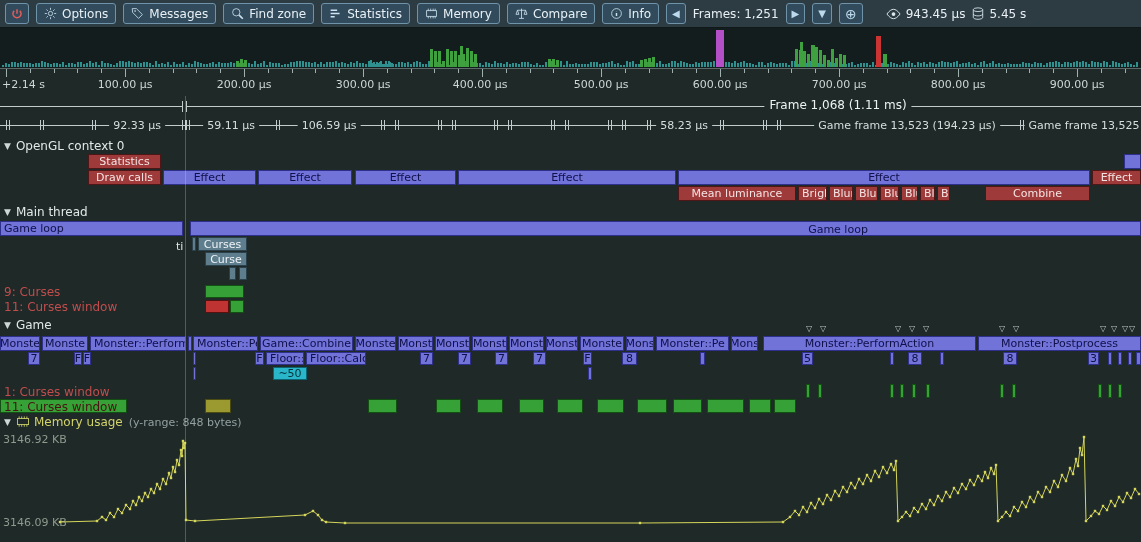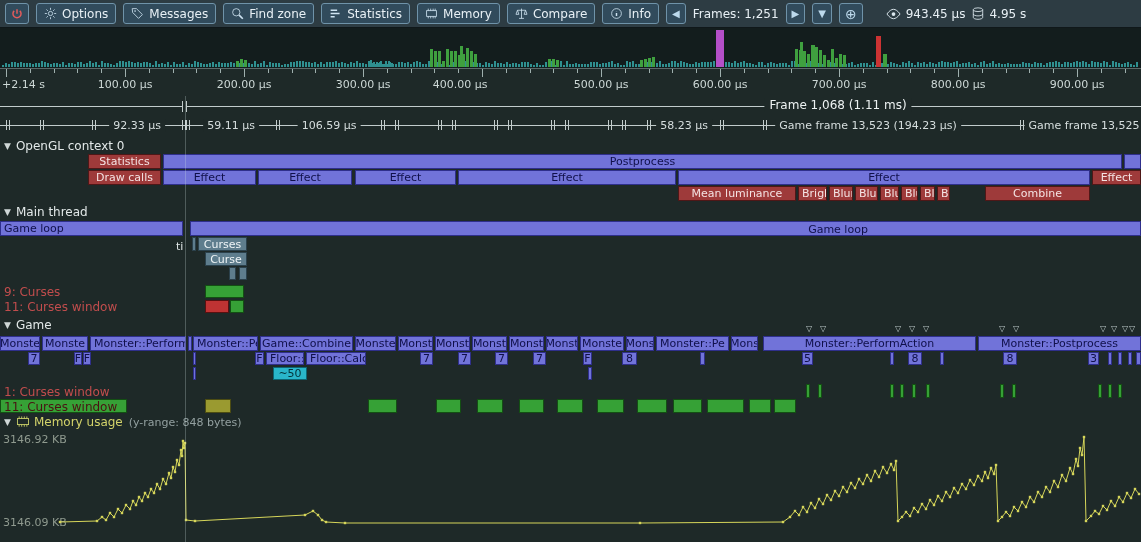--- a/index.html
+++ b/index.html
@@ -121,21 +121,21 @@
           <circle cx="8" cy="6" r="2" fill="#dce8ee"></circle>
         </svg>
       <span>943.45 μs</span>
     </span>
     <span class="stat">
       <svg width="12" height="14" viewBox="0 0 14 16">
           <ellipse cx="7" cy="3" rx="5.5" ry="2.2" fill="none" stroke="#dce8ee"></ellipse>
           <path d="M1.5 3v9c0 1.2 2.5 2.2 5.5 2.2s5.5-1 5.5-2.2V3" fill="none" stroke="#dce8ee"></path>
           <path d="M1.5 8c0 1.2 2.5 2.2 5.5 2.2S12.5 9.2 12.5 8" fill="none" stroke="#dce8ee"></path>
         </svg>
-      <span>4.95 s</span>
+      <span>5.45 s</span>
     </span>
   </div>
 
   <div id="histogram">
       <div class="hbar" style="left: 2px; width: 2px; height: 2px; background: rgb(47, 144, 144);"></div>
       <div class="hbar" style="left: 5px; width: 2px; height: 4px; background: rgb(47, 144, 144);"></div>
       <div class="hbar" style="left: 8px; width: 2px; height: 3px; background: rgb(47, 144, 144);"></div>
       <div class="hbar" style="left: 11px; width: 2px; height: 5px; background: rgb(47, 144, 144);"></div>
       <div class="hbar" style="left: 14px; width: 2px; height: 5px; background: rgb(47, 144, 144);"></div>
       <div class="hbar" style="left: 17px; width: 2px; height: 4px; background: rgb(47, 144, 144);"></div>
@@ -608,21 +608,21 @@
       <div class="tick" style="left: 1005.6px; height: 4px;"></div>
       <div class="tick" style="left: 1029.4px; height: 4px;"></div>
       <div class="tick" style="left: 1053.2px; height: 4px;"></div>
       <div class="tick" style="left: 1077px; height: 8px;"></div>
       <div class="tick" style="left: 1100.8px; height: 4px;"></div>
       <div class="tick" style="left: 1124.6px; height: 4px;"></div>
       <div class="ticklab left" style="left: 2px;">+2.14 s</div>
       <div class="ticklab" style="left: 125px;">100.00 μs</div>
       <div class="ticklab" style="left: 244px;">200.00 μs</div>
       <div class="ticklab" style="left: 363px;">300.00 μs</div>
-      <div class="ticklab" style="left: 460px;">400.00 μs</div>
+      <div class="ticklab" style="left: 480px;">400.00 μs</div>
       <div class="ticklab" style="left: 601px;">500.00 μs</div>
       <div class="ticklab" style="left: 720px;">600.00 μs</div>
       <div class="ticklab" style="left: 839px;">700.00 μs</div>
       <div class="ticklab" style="left: 958px;">800.00 μs</div>
       <div class="ticklab" style="left: 1077px;">900.00 μs</div>
     </div>
   <div id="framerow">
       <div class="hline" style="left: 0px; width: 182px; top: 10px;"></div>
       <div class="hline" style="left: 187px; width: 954px; top: 10px;"></div>
       <div class="vtick" style="left: 182px; top: 5px; height: 11px;"></div>
@@ -680,38 +680,37 @@
       <div class="vtick" style="left: 946px; top: 4px; height: 10px;"></div>
       <div class="vtick" style="left: 949px; top: 4px; height: 10px;"></div>
       <div class="vtick" style="left: 1020px; top: 4px; height: 10px;"></div>
       <div class="vtick" style="left: 1023px; top: 4px; height: 10px;"></div>
       <div class="vtick" style="left: 1033px; top: 4px; height: 10px;"></div>
       <div class="vtick" style="left: 1036px; top: 4px; height: 10px;"></div>
       <div class="rlabel" style="left: 137px;">92.33 μs</div>
       <div class="rlabel" style="left: 231px;">59.11 μs</div>
       <div class="rlabel" style="left: 329px;">106.59 μs</div>
       <div class="rlabel" style="left: 684px;">58.23 μs</div>
-      <div class="rlabel" style="left: 868px;">Game frame 13,523 (194.23 μs)</div>
+      <div class="rlabel" style="left: 907px;">Game frame 13,523 (194.23 μs)</div>
       <div class="rlabel" style="left: 1084px;">Game frame 13,525</div>
     </div>
   <div id="tl">
       <div class="shead" style="left: 4px; top: 139px;">
         <span class="tri">▼</span>
         <span>OpenGL context 0</span>
       </div>
       <div class="shead" style="left: 4px; top: 205px;">
         <span class="tri">▼</span>
         <span>Main thread</span>
       </div>
       <div class="shead" style="left: 4px; top: 318px;">
         <span class="tri">▼</span>
         <span>Game</span>
       </div>
       <div class="zone z-red" style="left: 88px; top: 154px; width: 73px; height: 15px;">Statistics</div>
-      <div class="zone z-purple" style="left: 163px; top: 154px; width: 959px; height: 15px;">Postprocess</div>
       <div class="zone z-purple" style="left: 1124px; top: 154px; width: 17px; height: 15px;"></div>
       <div class="zone z-red" style="left: 88px; top: 170px; width: 73px; height: 15px;">Draw calls</div>
       <div class="zone z-purple" style="left: 163px; top: 170px; width: 93px; height: 15px;">Effect</div>
       <div class="zone z-purple" style="left: 258px; top: 170px; width: 94px; height: 15px;">Effect</div>
       <div class="zone z-purple" style="left: 355px; top: 170px; width: 101px; height: 15px;">Effect</div>
       <div class="zone z-purple" style="left: 458px; top: 170px; width: 218px; height: 15px;">Effect</div>
       <div class="zone z-purple" style="left: 678px; top: 170px; width: 412px; height: 15px;">Effect</div>
       <div class="zone z-red" style="left: 1092px; top: 170px; width: 49px; height: 15px;">Effect</div>
       <div class="zone z-red" style="left: 678px; top: 186px; width: 118px; height: 15px;">Mean luminance</div>
       <div class="zone z-red" style="left: 798px; top: 186px; width: 29px; height: 15px; justify-content: flex-start; padding-left: 3px;">Brigh</div>

